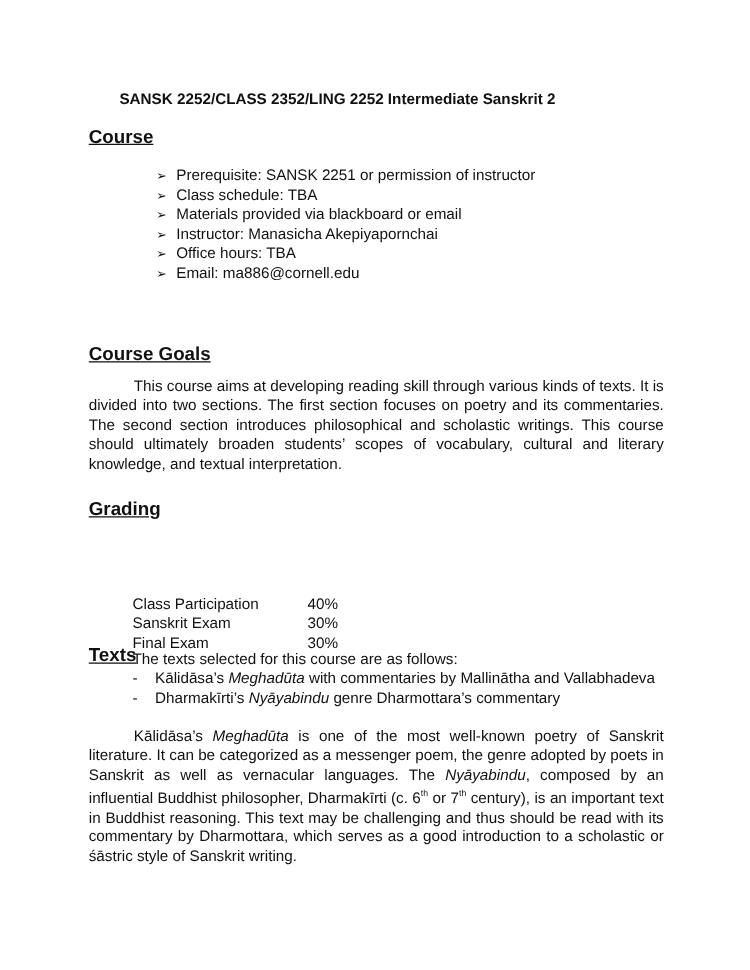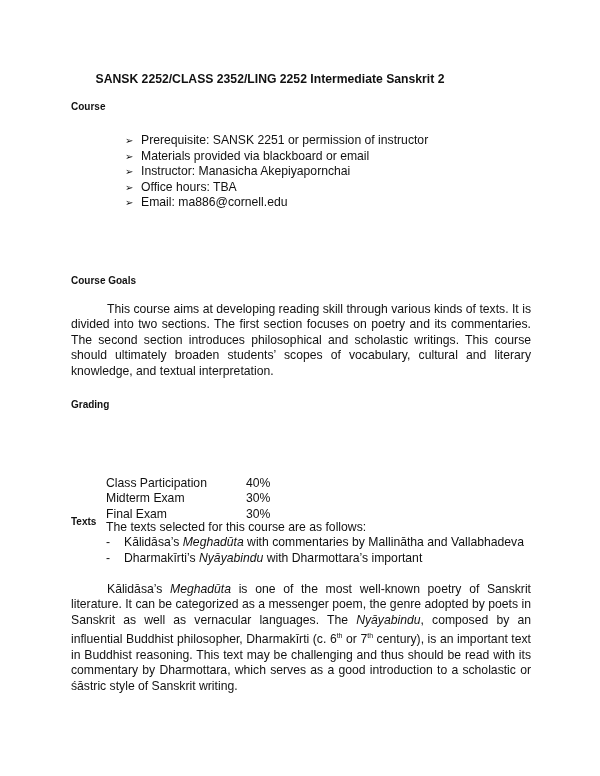--- a/index.html
+++ b/index.html
@@ -1,20 +1,20 @@
 <!DOCTYPE html>
 <html><head>
 <meta charset="utf-8">
 <style>
   html, body { margin: 0; padding: 0; background: #ffffff; }
   body { width: 600px; height: 776px; overflow: hidden; position: relative;
          font-family: "Liberation Sans", sans-serif; color: #111; font-size: 12.2px; }
   .title { position: absolute; top: 72px; left: 0; width: 540px; text-align: center;
            font-weight: bold; font-size: 12.2px; }
-  .h { position: absolute; left: 71px; font-weight: bold; font-size: 10px; }
+  .h { position: absolute; left: 71px; font-weight: bold; font-size: 15px; text-decoration: underline; }
   .bullets { position: absolute; left: 125px; top: 133px; margin: 0; padding: 0; list-style: none; }
   .bullets li { height: 15.6px; line-height: 15.6px; white-space: nowrap; }
   .bullets .arrow { display: inline-block; width: 16px; font-size: 10px; }
   .para { position: absolute; left: 71px; width: 460px; text-align: justify;
           line-height: 15.4px; margin: 0; }
   .para .indent { display: inline-block; width: 36px; }
   .grade { position: absolute; left: 106px; top: 428px; border-collapse: collapse; margin-top: 48px; }
   .grade td { padding: 0; height: 15.4px; line-height: 15.4px; }
   .grade td.lbl { width: 140px; }
   .intro { position: absolute; left: 106px; top: 520px; line-height: 15.4px; }
@@ -26,50 +26,51 @@
 </style>
 </head>
 <body>
 
 <div class="title">SANSK 2252/CLASS 2352/LING 2252 Intermediate Sanskrit 2</div>
 
 <div class="h" style="top:101px;">Course</div>
 
 <ul class="bullets">
   <li><span class="arrow">➢</span><span>Prerequisite: SANSK 2251 or permission of instructor</span></li>
+  <li><span class="arrow">➢</span><span>Class schedule: TBA</span></li>
   <li><span class="arrow">➢</span><span>Materials provided via blackboard or email</span></li>
   <li><span class="arrow">➢</span><span>Instructor: Manasicha Akepiyapornchai</span></li>
   <li><span class="arrow">➢</span><span>Office hours: TBA</span></li>
   <li><span class="arrow">➢</span><span>Email: ma886@cornell.edu</span></li>
 </ul>
 
 <div class="h" style="top:275px;">Course Goals</div>
 
 <p class="para" style="top:302px;"><span class="indent"></span><span>This course aims at developing reading skill through various kinds of texts. It is divided into two sections. The first section focuses on poetry and its commentaries. The second section introduces philosophical and scholastic writings. This course should ultimately broaden students’ scopes of vocabulary, cultural and literary knowledge, and textual interpretation.</span></p>
 
 <div class="h" style="top:399px;">Grading</div>
 
 <table class="grade">
   <tbody>
       <tr>
         <td class="lbl">Class Participation</td>
         <td>40%</td>
       </tr>
   <tr>
-        <td class="lbl">Midterm Exam</td>
+        <td class="lbl">Sanskrit Exam</td>
         <td>30%</td>
       </tr>
   <tr>
         <td class="lbl">Final Exam</td>
         <td>30%</td>
       </tr>
 </tbody>
   </table>
 
 <div class="h" style="top:516px;">Texts</div>
 
 <div class="intro">
   <div class="line">The texts selected for this course are as follows:</div>
   <div class="line items"><span class="dash">-</span><span>Kālidāsa’s </span><i>Meghadūta</i><span> with commentaries by Mallinātha and Vallabhadeva</span></div>
-  <div class="line items"><span class="dash">-</span><span>Dharmakīrti’s </span><i>Nyāyabindu</i><span> with Dharmottara’s important</span></div>
+  <div class="line items"><span class="dash">-</span><span>Dharmakīrti’s </span><i>Nyāyabindu</i><span> genre Dharmottara’s commentary</span></div>
 </div>
 
 <p class="para" style="top:582px;"><span class="indent"></span><span>Kālidāsa’s </span><i>Meghadūta</i><span> is one of the most well-known poetry of Sanskrit literature. It can be categorized as a messenger poem, the genre adopted by poets in Sanskrit as well as vernacular languages. The </span><i>Nyāyabindu</i><span>, composed by an influential Buddhist philosopher, Dharmakīrti (c. 6</span><sup>th</sup><span> or 7</span><sup>th</sup><span> century), is an important text in Buddhist reasoning. This text may be challenging and thus should be read with its commentary by Dharmottara, which serves as a good introduction to a scholastic or śāstric style of Sanskrit writing.</span></p>
 
 </body></html>

